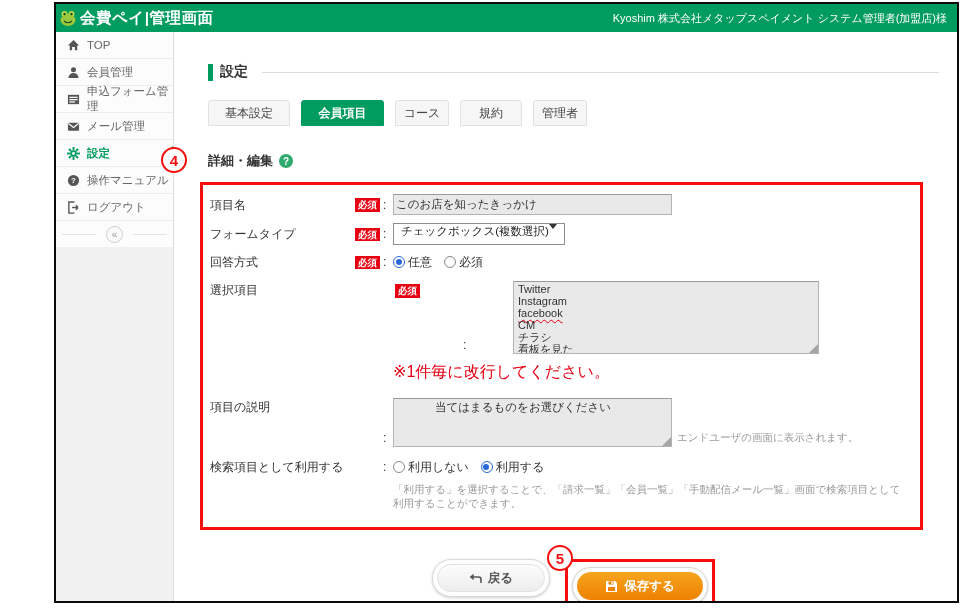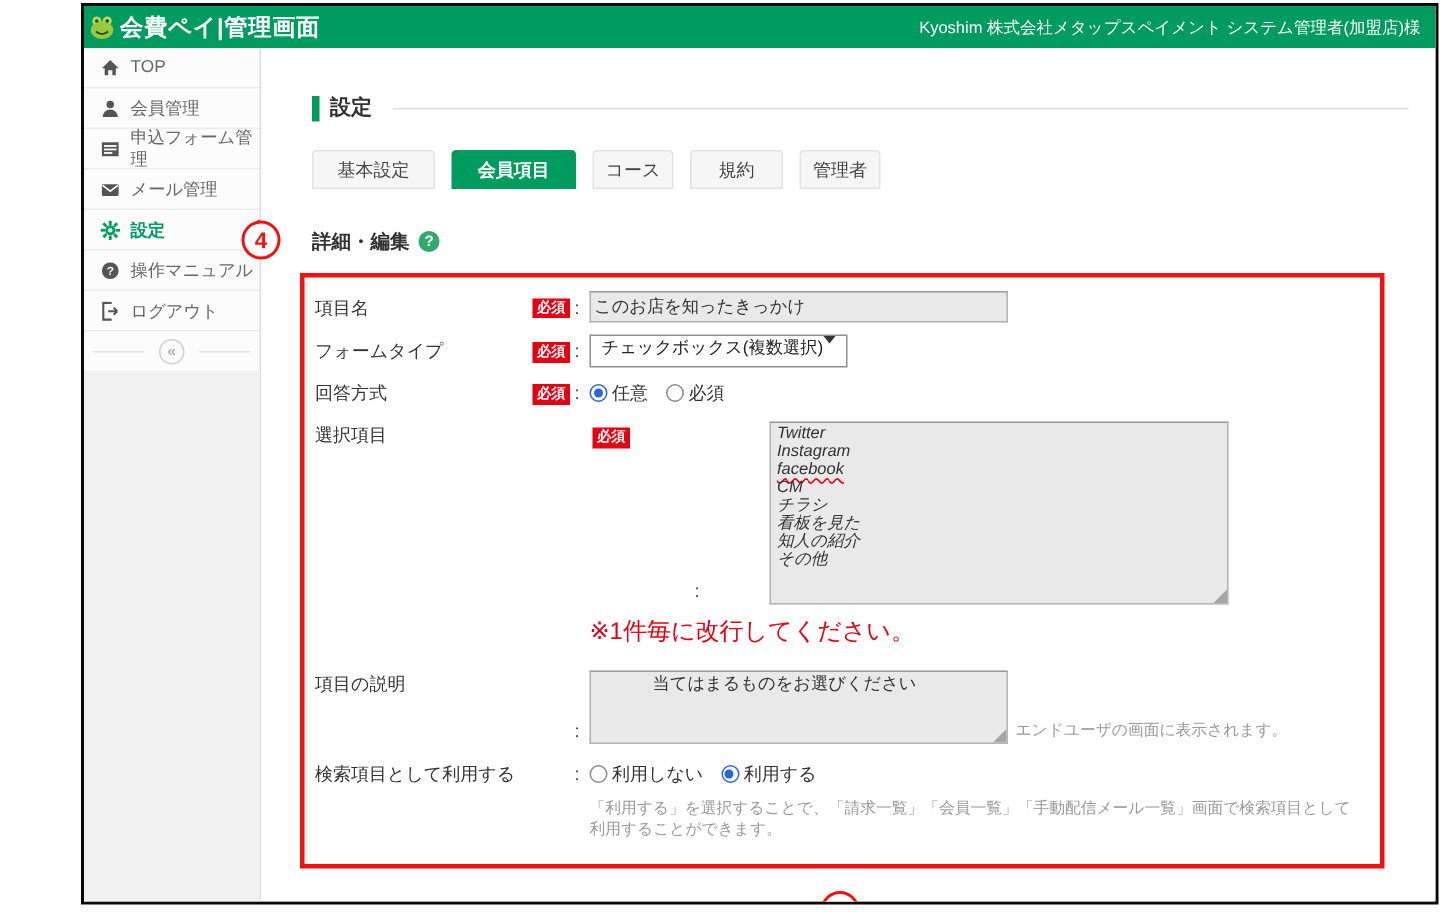--- a/index.html
+++ b/index.html
@@ -53,21 +53,21 @@
   .fcolon.bottom { align-self:flex-end; padding-bottom:2px; }
   .text-input { width:279px; height:21px; background:#e9e9e9; border:1px solid #b3b3b3; border-top-color:#9a9a9a; font-size:11.5px; color:#333; padding:0 2px; font-family:inherit; }
   .select-box { width:172px; height:22px; background:#fff; border:1px solid #8f8f8f; border-radius:0; display:flex; justify-content:space-between; padding:0 7px; font-size:11.5px; color:#222; cursor:pointer; }
   .chev { width:0; height:0; border-left:4px solid transparent; border-right:4px solid transparent; border-top:5px solid #333; }
   .radio-group { display:flex; align-items:center; gap:12px; }
   .radio-opt { display:flex; align-items:center; gap:3px; cursor:pointer; }
   .radio { width:12px; height:12px; border:1px solid #8a8a8a; border-radius:50%; background:#fff; flex:0 0 12px; }
   .radio.checked { border:1.5px solid #2767d9; }
   .radio.checked::after { content:''; display:block; width:6px; height:6px; margin:1.5px; border-radius:50%; background:#2767d9; }
   .ta { position:relative; background:#e9e9e9; border:1px solid #b3b3b3; border-top-color:#9a9a9a; font-size:11px; line-height:12px; color:#333; padding:1px 4px; overflow:hidden; }
-  .ta-choices { width:306px; height:122px;font-style:italic; }
+  .ta-choices { width:306px; height:73px; }
   .ta-desc { width:279px; height:49px; font-size:11.5px; line-height:14px;padding-left:41px; }
   .ta .line { display:block; }
   .squiggly { text-decoration:underline; text-decoration-style:wavy; text-decoration-color:#e60012; text-decoration-thickness:1px; text-underline-offset:2px; }
   .resize-handle { position:absolute; right:0; bottom:0; width:0; height:0; border-style:solid; border-width:0 0 9px 9px; border-color:transparent transparent #a5a5a5 transparent; }
   .red-note { color:#e60012; font-size:16px; margin:8px 0 15px 183px; }
   .gray-hint { color:#999; font-size:10.5px; }
   .desc-hint { align-self:flex-end; margin-left:5px; padding-bottom:2px; }
   .search-hint { margin:7px 0 2px 183px; }
 
   

